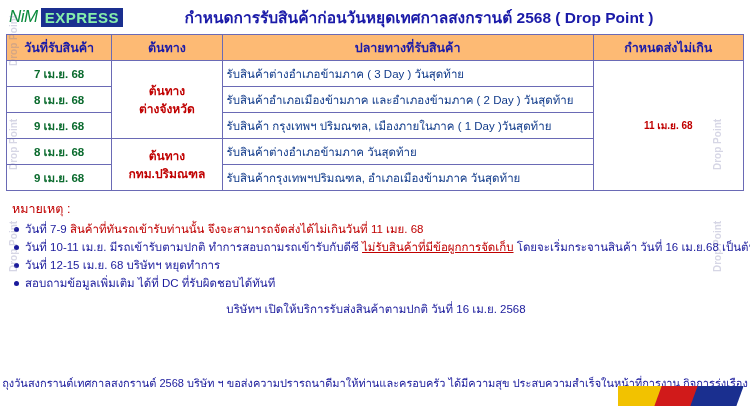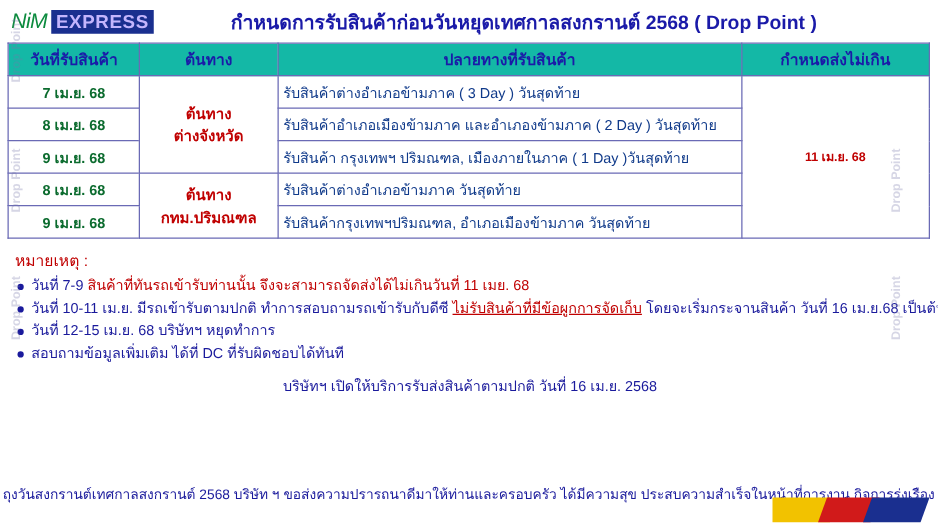--- a/index.html
+++ b/index.html
@@ -26,21 +26,21 @@
     padding:1px 4px 1px 2px;
     border:1px solid #ffffff;
   }
   .logo .nim {
     font-weight:normal; font-size:17px; font-style:italic;
     color:#0c8b3e;
     letter-spacing:-0.5px;
   }
   .logo .exp {
     font-weight:bold; font-size:15px;
-    color:#c4b5fd;
+    color:#86efac;
     background:#1a2f8f;
     padding:1px 4px;
     margin-left:3px;
     letter-spacing:0.5px;
     text-align:right;
   }
   .title {
     flex:1;
     text-align:center;
     font-weight:bold;
@@ -56,21 +56,21 @@
     width:738px;
     border-collapse:collapse;
     table-layout:fixed;
   }
   table.sched td, table.sched th {
     border:1px solid #6a6ab5;
     padding:2px 4px;
     vertical-align:middle;
   }
   table.sched thead th {
-    background:#14b8a6;
+    background:#fdba74;
     color:#1a1aa8;
     font-weight:bold;
     font-size:12.5px;
     height:26px;
     text-align:center;
   }
   .c-date { width:105px; }
   .c-route { width:110px; }
   .c-dest { width:370px; }
   .c-due { width:150px; }
@@ -138,21 +138,21 @@
     text-align:center;
     font-size:11.5px;
     color:#1a1a9c;
     margin-top:8px;
     white-space:nowrap;
   }
 
   
   .bottom {
     position:absolute;
-    left:0; bottom:0;
+    left:0; bottom:12px;
     width:750px;
     height:34px;
   }
   .bottom-text {
     text-align:center;
     font-size:11px;
     color:#1a1a9c;
     padding-top:2px;
     white-space:nowrap;
   }

